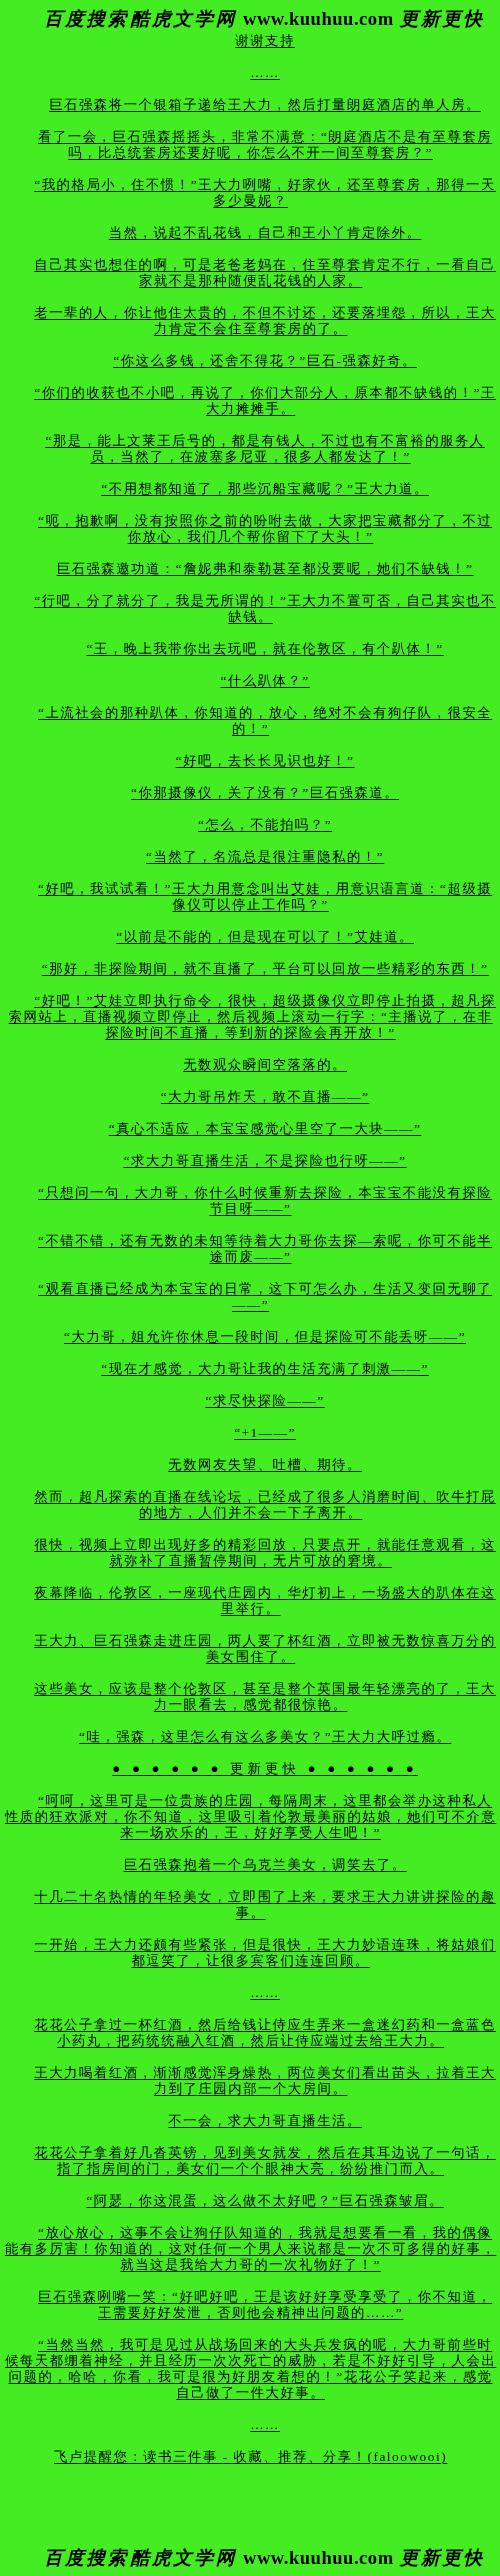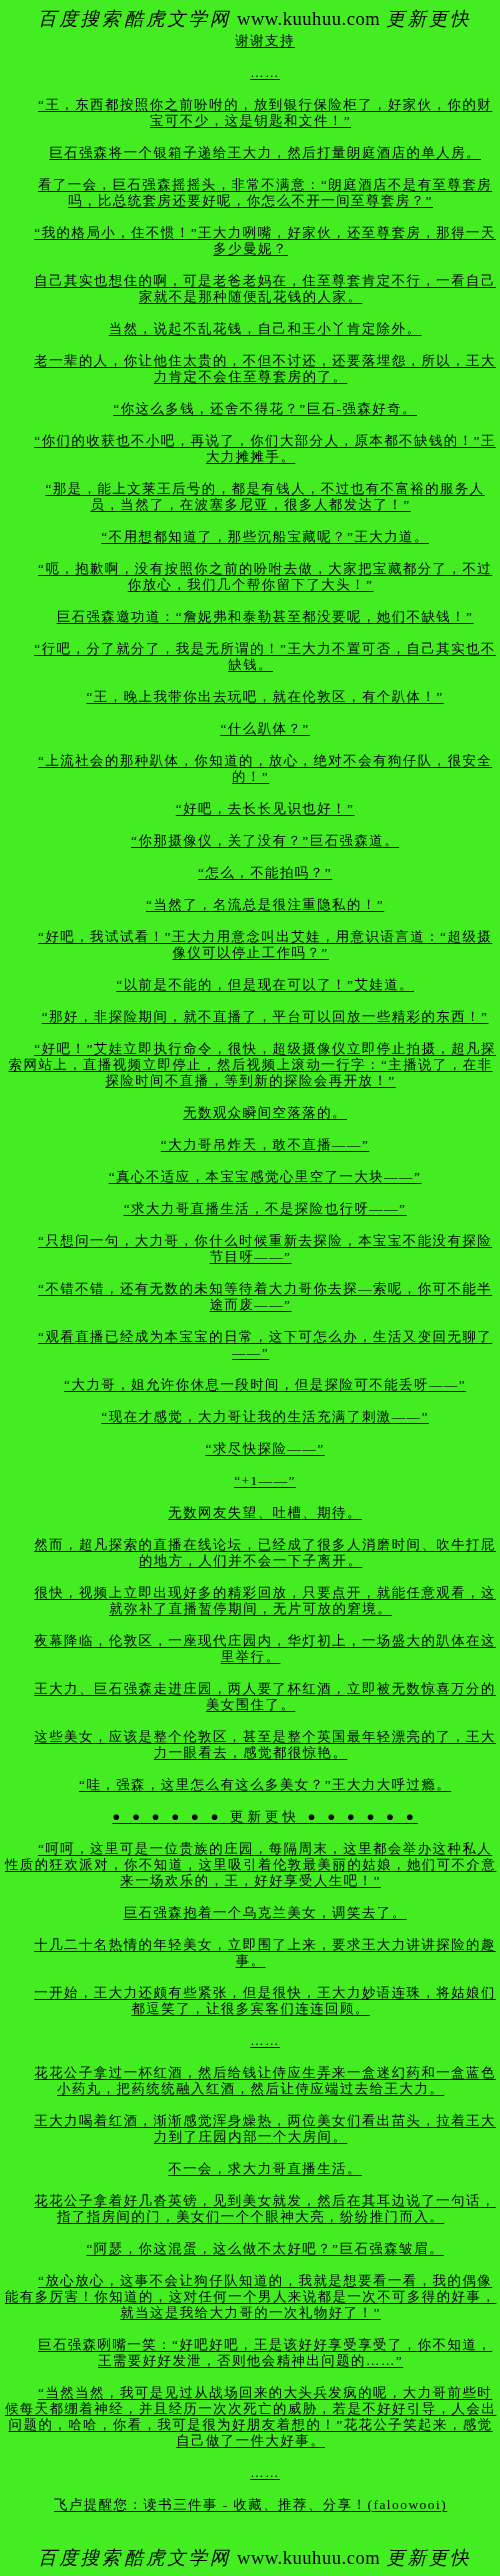--- a/index.html
+++ b/index.html
@@ -5,23 +5,23 @@
   html, body { margin: 0; padding: 0; }
   body {
     width: 501px;
     height: 2576px;
     position: relative;
     overflow: hidden;
     font-family: "Liberation Serif", "DejaVu Serif", serif;
   }
   .watermark {
     position: absolute;
-    left: 38px;
+    left: 44px;
     white-space: nowrap;
-    font-weight: normal;
+    font-weight: bold;
     color: #000;
   }
   .watermark.top { top: 6.2px; }
   .watermark.bottom { bottom: 5.2px; }
   .wm-cjk {
     font-style: italic;
     font-size: 18.6px;
     letter-spacing: 2.6px;
     font-family: "DejaVu Serif", serif;
   }
@@ -61,26 +61,25 @@
   <span class="wm-cjk">百度搜索</span>
   <span class="wm-cjk">酷虎文学网</span>
   <span class="wm-url">www.kuuhuu.com</span>
   <span class="wm-cjk">更新更快</span>
 </div>
 
 <div class="content">
   <div>
       <p class="para">谢谢支持</p>
       <p class="para">……</p>
-      <p class="para">“王，东西都按照你之前吩咐的，放到银行保险柜了，好家伙，你的财宝可不少，这是钥匙和文件！”</p>
       <p class="para">巨石强森将一个银箱子递给王大力，然后打量朗庭酒店的单人房。</p>
       <p class="para">看了一会，巨石强森摇摇头，非常不满意：“朗庭酒店不是有至尊套房吗，比总统套房还要好呢，你怎么不开一间至尊套房？”</p>
       <p class="para">“我的格局小，住不惯！”王大力咧嘴，好家伙，还至尊套房，那得一天多少曼妮？</p>
+      <p class="para">当然，说起不乱花钱，自己和王小丫肯定除外。</p>
       <p class="para">自己其实也想住的啊，可是老爸老妈在，住至尊套肯定不行，一看自己家就不是那种随便乱花钱的人家。</p>
-      <p class="para">当然，说起不乱花钱，自己和王小丫肯定除外。</p>
       <p class="para">老一辈的人，你让他住太贵的，不但不讨还，还要落埋怨，所以，王大力肯定不会住至尊套房的了。</p>
       <p class="para">“你这么多钱，还舍不得花？”巨石-强森好奇。</p>
       <p class="para">“你们的收获也不小吧，再说了，你们大部分人，原本都不缺钱的！”王大力摊摊手。</p>
       <p class="para">“那是，能上文莱王后号的，都是有钱人，不过也有不富裕的服务人员，当然了，在波塞多尼亚，很多人都发达了！”</p>
       <p class="para">“不用想都知道了，那些沉船宝藏呢？”王大力道。</p>
       <p class="para">“呃，抱歉啊，没有按照你之前的吩咐去做，大家把宝藏都分了，不过你放心，我们几个帮你留下了大头！”</p>
       <p class="para">巨石强森邀功道：“詹妮弗和泰勒甚至都没要呢，她们不缺钱！”</p>
       <p class="para">“行吧，分了就分了，我是无所谓的！”王大力不置可否，自己其实也不缺钱。</p>
       <p class="para">“王，晚上我带你出去玩吧，就在伦敦区，有个趴体！”</p>
       <p class="para">“什么趴体？”</p>

